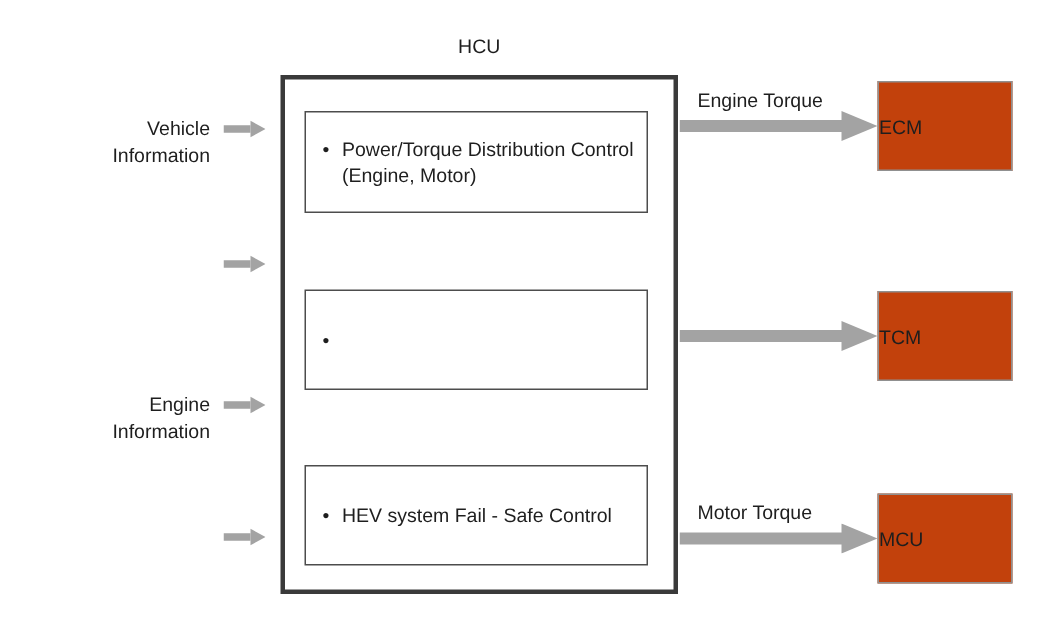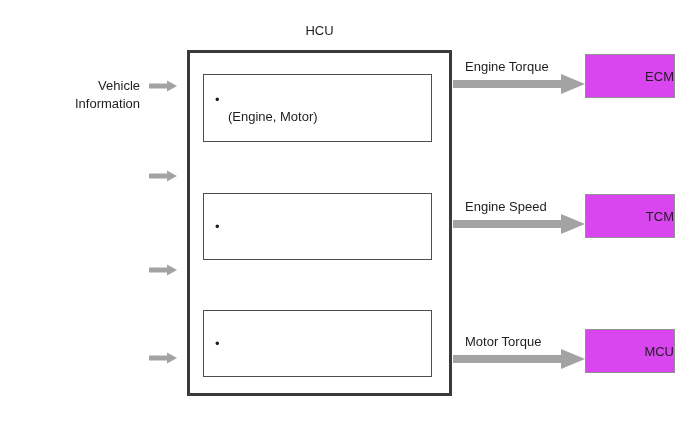--- a/index.html
+++ b/index.html
@@ -27,84 +27,86 @@
 
   
   .in-label{left:0;width:140px;text-align:right;line-height:18px;padding-left:47px;}
   .in-arrow{left:149px;width:28px;height:12px;}
   .arrow-fill{fill:#a3a3a3;}
 
   
   .out-signal{left:465px;width:130px;line-height:16px;}
   .out-arrow{left:453px;width:132px;height:20px;}
   .target-box{
-    left:585px;width:90px;height:44px;border:1px solid #909090;background:#d946ef;
-    display:flex;align-items:center;justify-content:flex-end;
+    left:585px;width:90px;height:60px;border:1px solid #909090;background:#c2410c;
+    display:flex;align-items:center;justify-content:flex-start;
   }
 </style>
 </head>
 <body>
 
 <div class="stage">
 
   <div class="abs hcu-title">HCU</div>
   <div class="abs hcu-box"></div>
 
   <div class="abs fnbox b1">
     <div class="fn-line">
       <span class="fn-bullet">•</span>
+      <span>Power/Torque Distribution Control</span>
     </div>
     <div class="fn-line">
       <span class="fn-cont">(Engine, Motor)</span>
     </div>
   </div>
 
   <div class="abs fnbox b2">
     <div class="fn-line">
       <span class="fn-bullet">•</span>
     </div>
   </div>
 
   <div class="abs fnbox b3">
     <div class="fn-line">
       <span class="fn-bullet">•</span>
+      <span>HEV system Fail - Safe Control</span>
     </div>
   </div>
 
   <div class="abs in-label" style="top:77px">Vehicle Information</div>
   <svg class="abs in-arrow" style="top:80px" viewBox="0 0 28 12">
     <rect class="arrow-fill" x="0" y="3.5" width="18" height="5"></rect>
       <polygon class="arrow-fill" points="18,0.5 28,6 18,11.5"></polygon>
   </svg>
 
   <svg class="abs in-arrow" style="top:170px" viewBox="0 0 28 12">
     <rect class="arrow-fill" x="0" y="3.5" width="18" height="5"></rect>
       <polygon class="arrow-fill" points="18,0.5 28,6 18,11.5"></polygon>
   </svg>
 
+  <div class="abs in-label" style="top:261px">Engine Information</div>
   <svg class="abs in-arrow" style="top:264px" viewBox="0 0 28 12">
     <rect class="arrow-fill" x="0" y="3.5" width="18" height="5"></rect>
       <polygon class="arrow-fill" points="18,0.5 28,6 18,11.5"></polygon>
   </svg>
 
   <svg class="abs in-arrow" style="top:352px" viewBox="0 0 28 12">
     <rect class="arrow-fill" x="0" y="3.5" width="18" height="5"></rect>
       <polygon class="arrow-fill" points="18,0.5 28,6 18,11.5"></polygon>
   </svg>
 
   <div class="abs out-signal" style="top:59px">Engine Torque</div>
   <svg class="abs out-arrow" style="top:74px" viewBox="0 0 132 20">
     <rect class="arrow-fill" x="0" y="6" width="109" height="8"></rect>
       <polygon class="arrow-fill" points="108,0 132,10 108,20"></polygon>
   </svg>
   <div class="abs target-box" style="top:54px">
     <span>ECM</span>
   </div>
 
-  <div class="abs out-signal" style="top:199px">Engine Speed</div>
   <svg class="abs out-arrow" style="top:214px" viewBox="0 0 132 20">
     <rect class="arrow-fill" x="0" y="6" width="109" height="8"></rect>
       <polygon class="arrow-fill" points="108,0 132,10 108,20"></polygon>
   </svg>
   <div class="abs target-box" style="top:194px">
     <span>TCM</span>
   </div>
 
   <div class="abs out-signal" style="top:334px">Motor Torque</div>
   <svg class="abs out-arrow" style="top:349px" viewBox="0 0 132 20">

